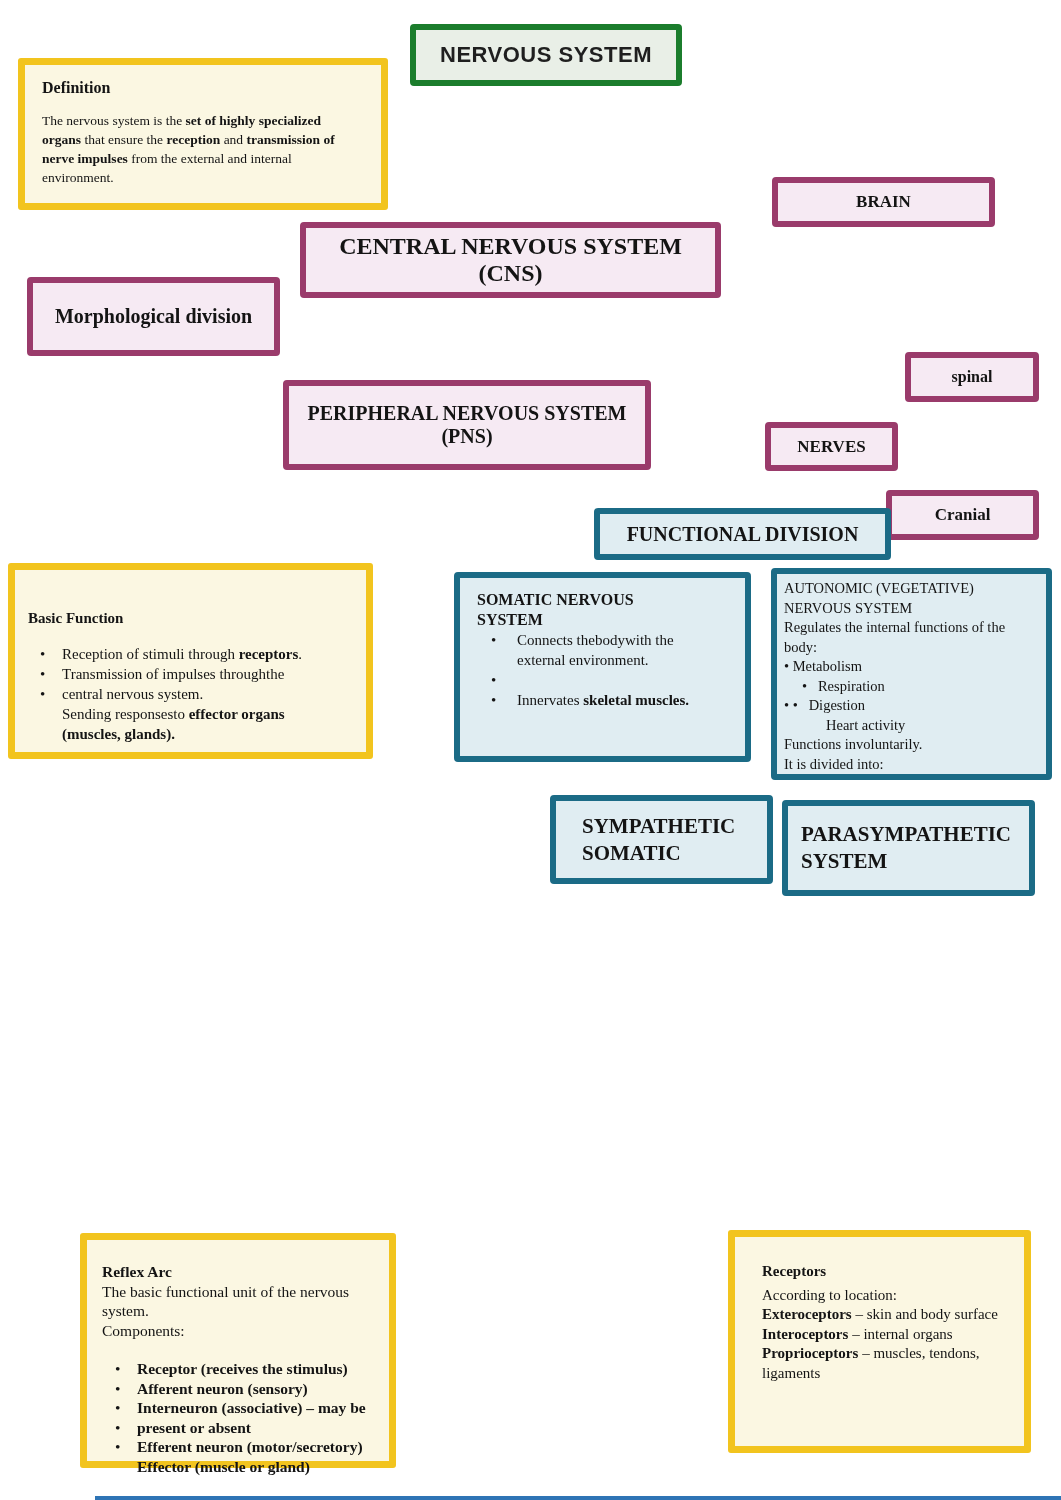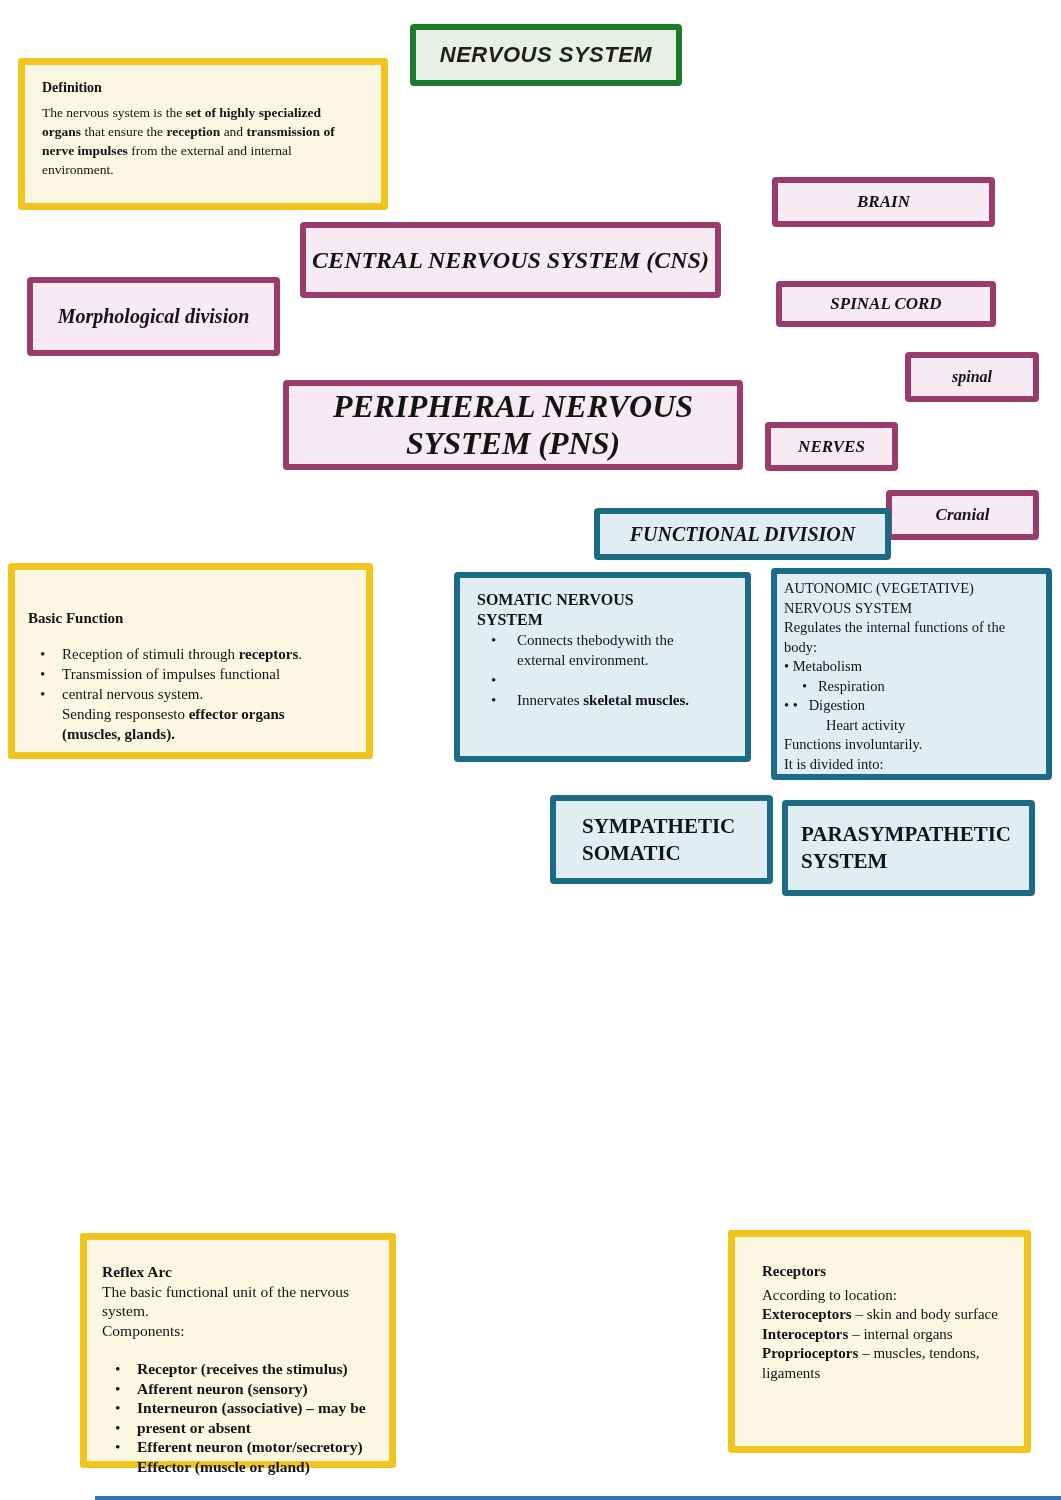--- a/index.html
+++ b/index.html
@@ -4,21 +4,21 @@
 <style>
   html,body{margin:0;padding:0;background:#ffffff;}
   #stage{position:relative;width:1061px;height:1500px;background:#ffffff;overflow:hidden;
          font-family:"Liberation Serif","DejaVu Serif",serif;color:#141414;}
   .abs{position:absolute;box-sizing:border-box;}
   .box{border-style:solid;border-radius:4px;background-clip:padding-box;}
   .b-green{border-color:#1b7d2c;background:#e9efe7;border-width:6px;}
   .b-purple{border-color:#9a3b6b;background:#f6eaf3;border-width:6px;}
   .b-teal{border-color:#1b6b86;background:#e0edf2;border-width:6px;margin-left:14px;}
   .b-yellow{border-color:#f2c41e;background:#fbf7e2;border-width:7px;border-radius:3px;}
-  .center{display:flex;align-items:center;justify-content:center;text-align:center;font-style:italic;}
+  .center{display:flex;align-items:center;justify-content:center;text-align:center;}
   .vcenter{display:flex;flex-direction:column;justify-content:center;}
   .serif-bold{font-weight:bold;}
   .sans-title{font-family:"Liberation Sans","DejaVu Sans",sans-serif;font-weight:bold;
               color:#1f1f1f;letter-spacing:0.5px;}
   
   .content{line-height:20px;}
   .li-row{display:flex;align-items:flex-start;}
   .li-bullet{flex:0 0 auto;width:var(--bw,22px);margin-left:var(--bml,12px);text-align:left;}
   .li-text{flex:0 1 auto;max-width:var(--ltw,none);}
   .heading{font-weight:bold;}
@@ -27,45 +27,42 @@
 </head>
 <body>
 
 <div id="stage">
 
   <div class="abs box b-green center sans-title" style="left:410px;top:24px;width:272px;height:62px;font-size:22px;">
     <span>NERVOUS SYSTEM</span>
   </div>
 
   <div class="abs box b-yellow" style="left:18px;top:58px;width:370px;height:152px;padding:13px 18px 0 17px;font-size:13.5px;line-height:19px;">
-    <div class="heading" style="font-size:14px;margin-bottom:6px;">Definition</div>
+    <div class="heading" style="font-size:16px;margin-bottom:14px;">Definition</div>
     <div><span>The nervous system is the </span><b>set of highly specialized organs</b><span> that ensure the </span><b>reception</b><span> and </span><b>transmission of nerve impulses</b><span> from the external and internal environment.</span></div>
   </div>
 
   <div class="abs box b-purple center serif-bold" style="left:772px;top:177px;width:223px;height:50px;font-size:17px;">
     <span>BRAIN</span>
   </div>
 
   <div class="abs box b-purple center serif-bold" style="left:300px;top:222px;width:421px;height:76px;font-size:24px;">
     <span>CENTRAL NERVOUS SYSTEM (CNS)</span>
   </div>
 
-  <div class="abs box b-purple center serif-bold" style="left:776px;top:281px;width:220px;height:46px;font-size:17px;">
-    <span>SPINAL CORD</span>
-  </div>
 
   <div class="abs box b-purple center serif-bold" style="left:27px;top:277px;width:253px;height:79px;font-size:20px;">
     <span>Morphological division</span>
   </div>
 
   <div class="abs box b-purple center serif-bold" style="left:905px;top:352px;width:134px;height:50px;font-size:16px;">
     <span>spinal</span>
   </div>
 
-  <div class="abs box b-purple center serif-bold" style="left:283px;top:380px;width:460px;height:90px;font-size:32px;">
+  <div class="abs box b-purple center serif-bold" style="left:283px;top:380px;width:368px;height:90px;font-size:20px;">
     <span>PERIPHERAL NERVOUS SYSTEM (PNS)</span>
   </div>
 
   <div class="abs box b-purple center serif-bold" style="left:765px;top:422px;width:133px;height:49px;font-size:17px;">
     <span>NERVES</span>
   </div>
 
   <div class="abs box b-purple center serif-bold" style="left:886px;top:490px;width:153px;height:50px;font-size:17px;">
     <span>Cranial</span>
   </div>
@@ -76,21 +73,21 @@
 
   <div class="abs box b-yellow" style="left:8px;top:563px;width:365px;height:196px;padding:40px 10px 0 13px;font-size:15px;--bml:12px;--bw:22px;">
     <div class="heading" style="margin-bottom:17px;">Basic Function</div>
     <div class="content">
         <div class="li-row">
           <span class="li-bullet">•</span>
           <span class="li-text"><span>Reception of stimuli through </span><b>receptors</b><span>.</span></span>
         </div>
         <div class="li-row">
           <span class="li-bullet">•</span>
-          <span class="li-text"><span>Transmission of impulses functional</span></span>
+          <span class="li-text"><span>Transmission of impulses throughthe</span></span>
         </div>
         <div class="li-row">
           <span class="li-bullet">•</span>
           <span class="li-text"><span>central nervous system.</span></span>
         </div>
         <div class="li-row">
           <span class="li-bullet"></span>
           <span class="li-text"><span>Sending responsesto </span><b>effector organs</b></span>
         </div>
         <div class="li-row">

